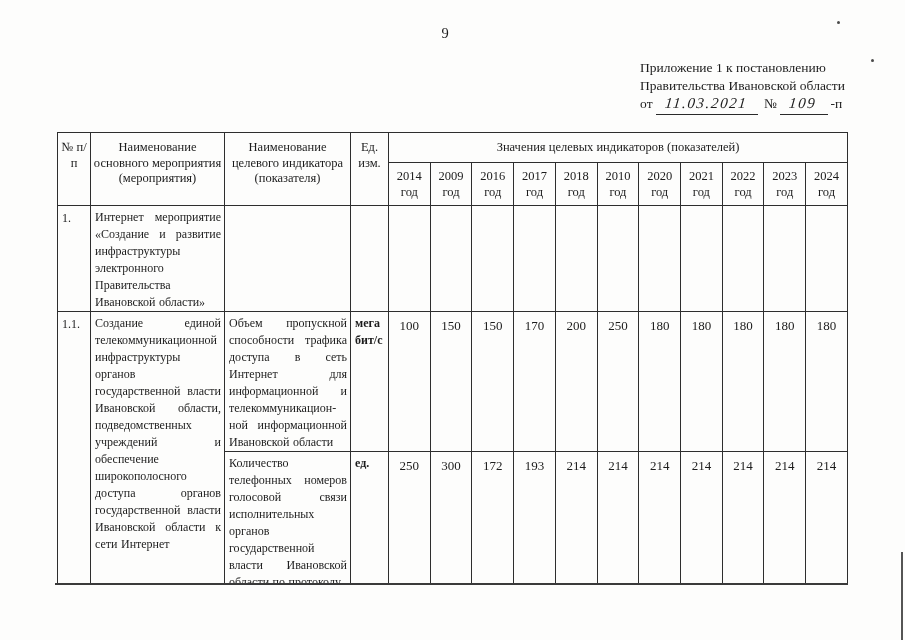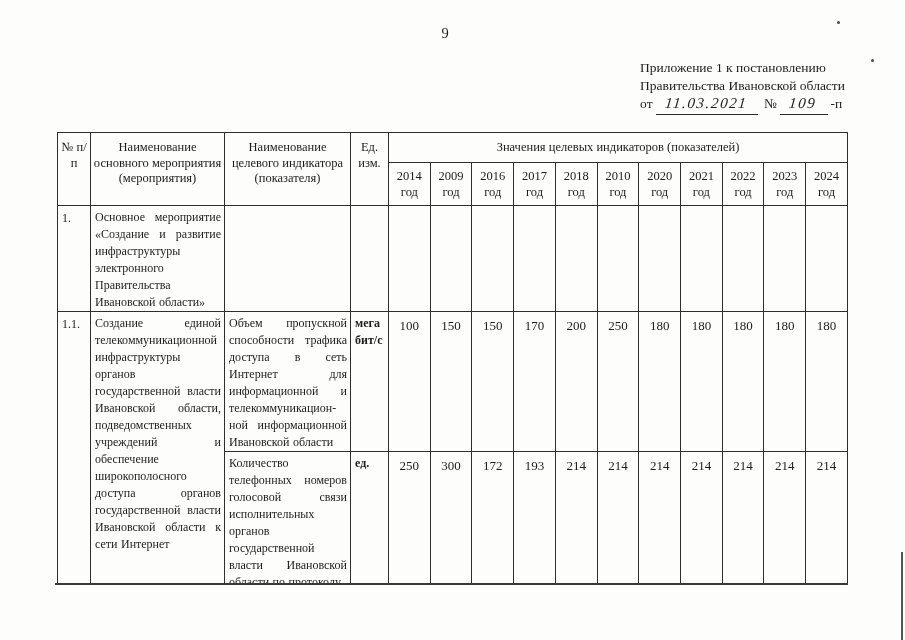--- a/index.html
+++ b/index.html
@@ -85,21 +85,21 @@
           <th class="year-th">2020 год</th>
           <th class="year-th">2021 год</th>
           <th class="year-th">2022 год</th>
           <th class="year-th">2023 год</th>
           <th class="year-th">2024 год</th>
         </tr>
     </thead>
     <tbody>
         <tr>
           <td class="num-cell">1.</td>
-          <td class="text-cell">Основное мероприятие «Создание и развитие инфраструктуры электронного Правительства Ивановской области»</td>
+          <td class="text-cell">Интернет мероприятие «Создание и развитие инфраструктуры электронного Правительства Ивановской области»</td>
           <td class="text-cell"></td>
           <td class="unit-cell"></td>
           <td class="value-cell"></td>
           <td class="value-cell"></td>
           <td class="value-cell"></td>
           <td class="value-cell"></td>
           <td class="value-cell"></td>
           <td class="value-cell"></td>
           <td class="value-cell"></td>
           <td class="value-cell"></td>

